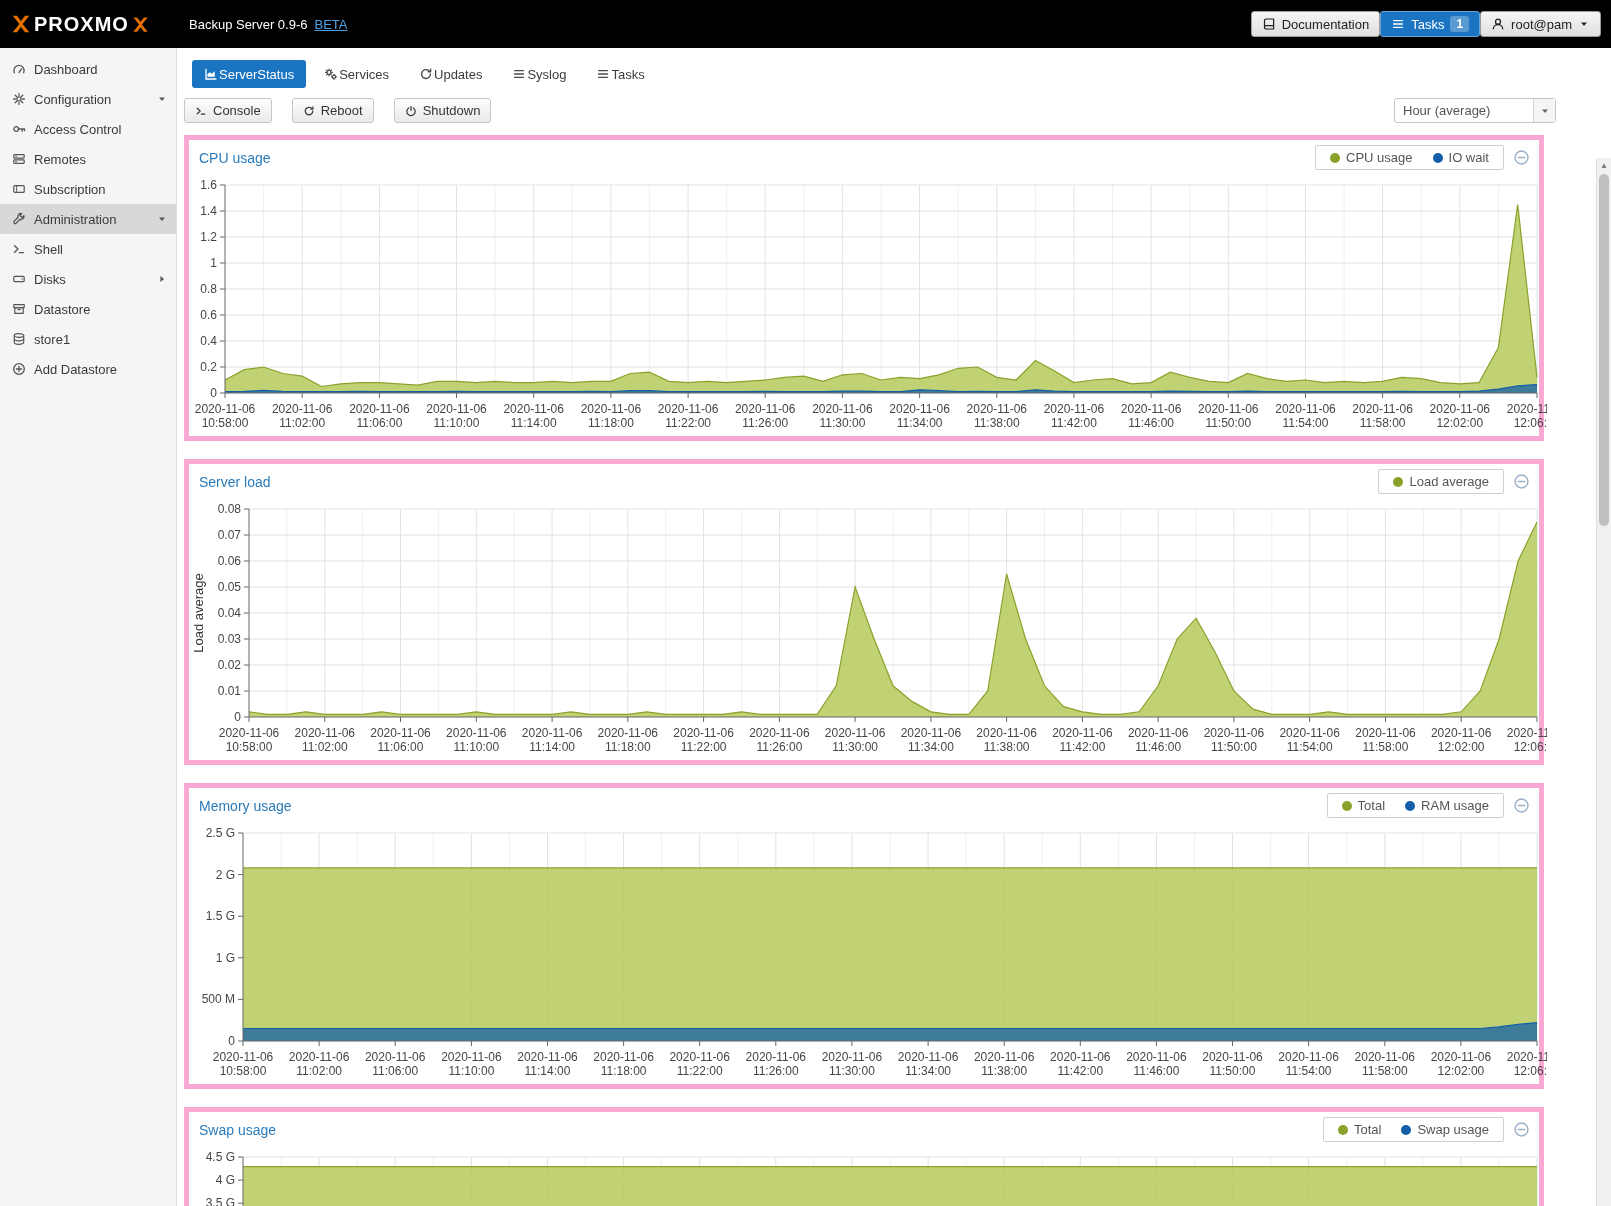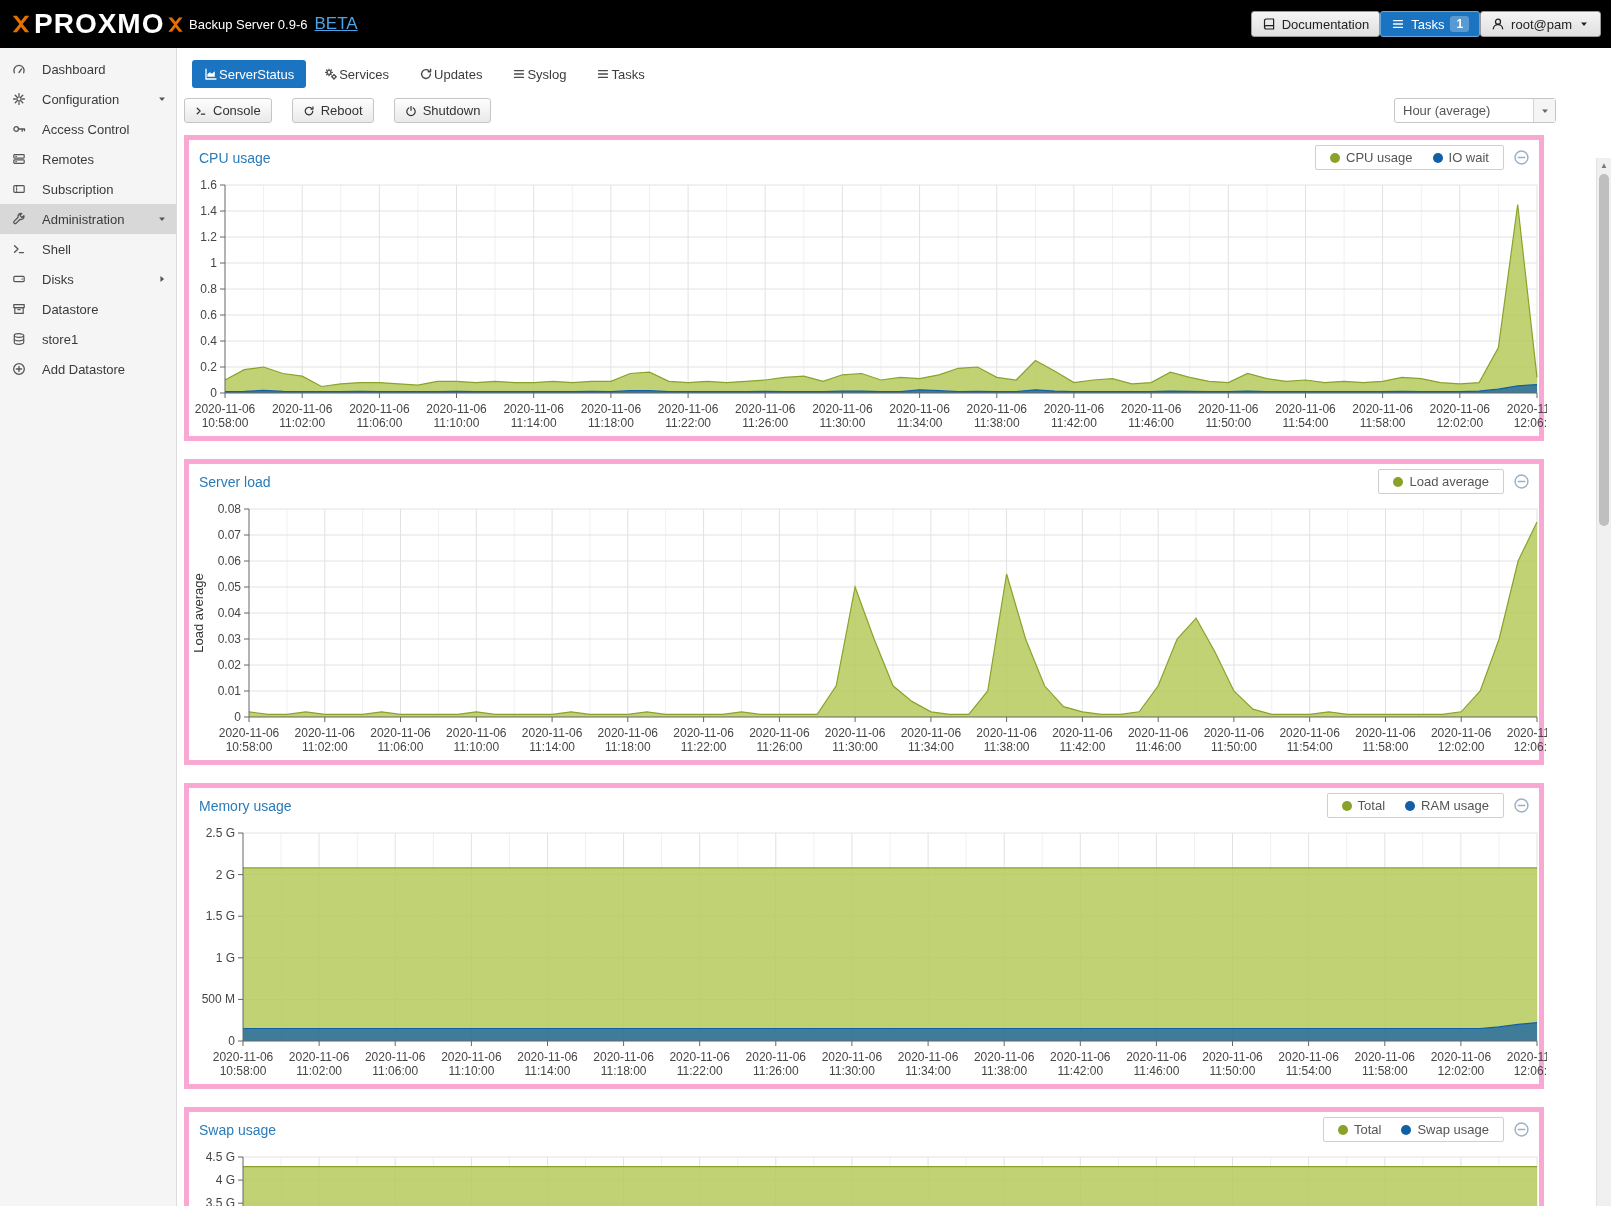--- a/index.html
+++ b/index.html
@@ -3,31 +3,31 @@
 <meta charset="utf-8">
 <style>
   *{box-sizing:border-box;margin:0;padding:0}
   html,body{width:1611px;height:1206px;overflow:hidden;background:#fff;
     font-family:"Liberation Sans",sans-serif;font-size:13px;color:#333}
   .icon{width:14px;height:14px;flex:0 0 auto;display:inline-block}
   .icon12{width:12px;height:12px}
   
   .app-header{height:48px;background:#000;display:flex;align-items:center;padding:0 10px;position:relative;z-index:5}
   .logo-wrap{width:167px;display:flex;align-items:center;gap:2px}
-  .logo-word{color:#fff;font-weight:bold;font-size:28px;letter-spacing:1px}
+  .logo-word{color:#fff;font-weight:bold;font-size:20px;letter-spacing:1px}
   .product{color:#fff;font-size:13px;margin-left:12px}
-  .beta{color:#4ba3e6;text-decoration:underline;margin-left:7px;font-size:17px;cursor:pointer}
+  .beta{color:#4ba3e6;text-decoration:underline;margin-left:7px;font-size:13px;cursor:pointer}
   .hdr-right{margin-left:auto;display:flex;align-items:center;gap:0}
   .hbtn{height:26px;display:flex;align-items:center;gap:6px;padding:0 10px;border-radius:3px;cursor:pointer;
     background:linear-gradient(#f5f5f5,#dfdfdf);border:1px solid #9a9a9a;color:#222}
   .hbtn-blue{background:#1b74c2;border:1px solid #6ba6d9;color:#fff}
   .badge{background:rgba(255,255,255,.28);border-radius:3px;padding:1px 6px;font-size:12px;font-weight:bold;color:#fff}
   
   .sidebar{position:absolute;left:0;top:48px;bottom:0;width:177px;background:#f5f5f5;border-right:1px solid #dcdcdc;padding-top:6px}
-  .srow{height:30px;display:flex;align-items:center;gap:16px;padding-left:12px;cursor:pointer;color:#3a3a3a}
+  .srow{height:30px;display:flex;align-items:center;gap:8px;padding-left:12px;cursor:pointer;color:#3a3a3a}
   .srow .icon{color:#555}
   .srow.d1{}
   .srow.sel{background:#d8d8d8}
   .caret{margin-left:auto;margin-right:8px;color:#8f8f8f}
   
   .main{position:absolute;left:177px;top:48px;right:0;bottom:0;background:#fff;overflow:hidden}
   .page-title{color:#2b7bb9;font-size:15px;padding:14px 0 0 16px}
   .tabs{display:flex;gap:6px;margin:12px 0 0 15px}
   .tab{height:28px;display:flex;align-items:center;gap:1px;padding:0 12px;border-radius:3px;cursor:pointer;color:#3c3c3c}
   .tab .icon{color:#4a4a4a}

